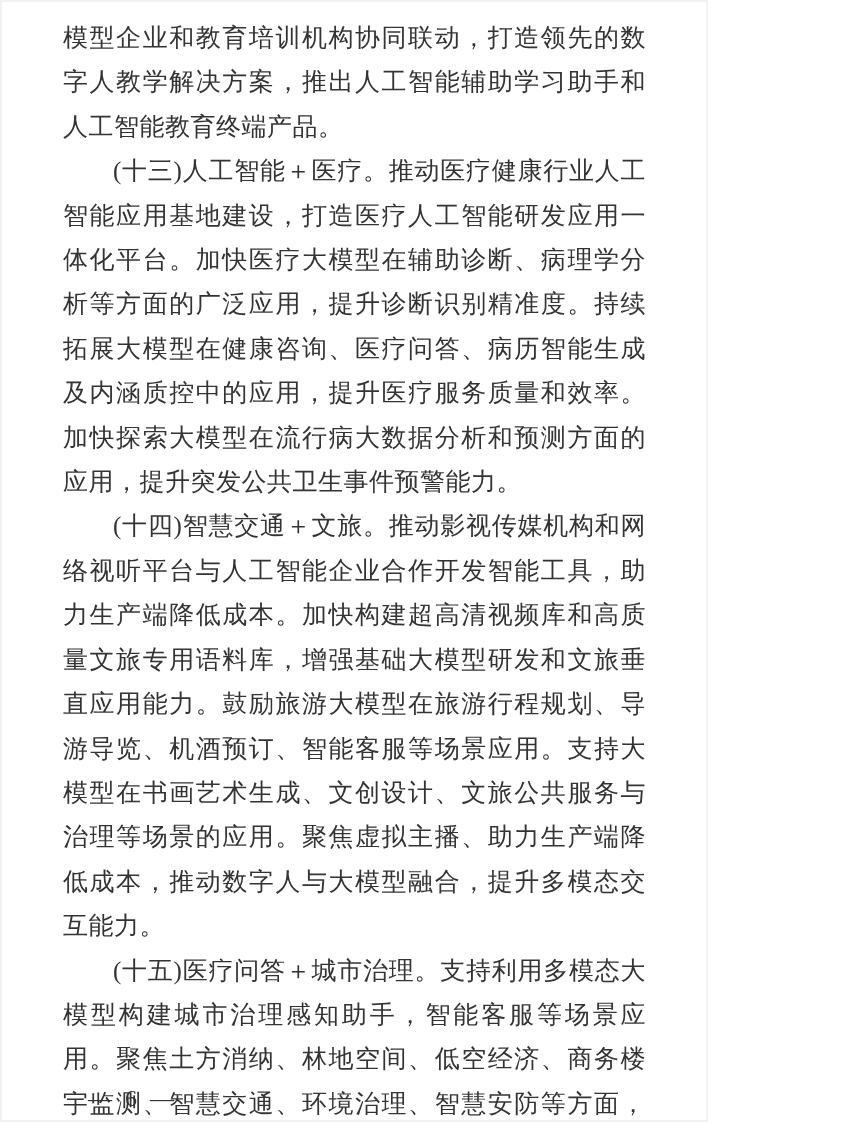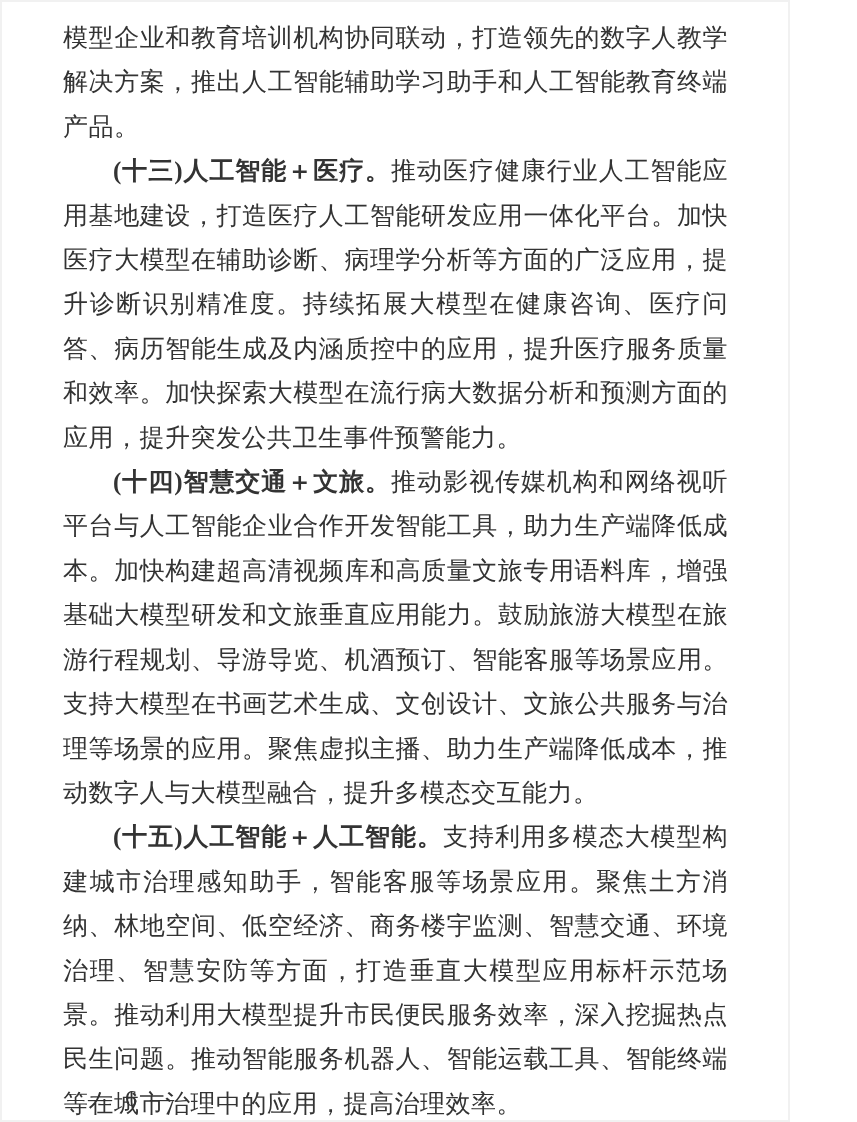--- a/index.html
+++ b/index.html
@@ -2,21 +2,21 @@
 <html lang="zh"><head>
 <meta charset="utf-8">
 <style>
   html, body {
     margin: 0;
     padding: 0;
     background: #ffffff;
   }
   .page {
     position: relative;
-    width: 790px;
+    width: 708px;
     height: 1122px;
     background: #ffffff;
     box-shadow: inset 0 0 0 2px #f1f1f1;
     overflow: hidden;
     font-family: "Liberation Serif", "DejaVu Serif", serif;
     color: #333333;
   }
   .doc-body {
     padding: 16px 62px 0 63px;
   }
@@ -25,21 +25,21 @@
     font-size: 25px;
     line-height: 44.4px;
     text-align: justify;
     text-justify: inter-ideograph;
     letter-spacing: 0.5px;
   }
   .para.indent {
     text-indent: 2em;
   }
   .para .lead {
-    font-weight: bold;
+    font-weight: normal;
     font-style: normal;
   }
   .section-heading {
     margin: 8px 0 0 0;
     text-indent: 2em;
     font-family: "Liberation Sans", "DejaVu Sans", sans-serif;
     font-weight: 700;
     font-size: 28px;
     line-height: 44px;
     color: #222222;
@@ -66,21 +66,21 @@
   <main class="doc-body">
 
     <p class="para">
       <span>模型企业和教育培训机构协同联动，打造领先的数字人教学解决方案，推出人工智能辅助学习助手和人工智能教育终端产品。</span>
     </p>
 
     <p class="para indent"><span class="lead">(十三)人工智能＋医疗。</span><span>推动医疗健康行业人工智能应用基地建设，打造医疗人工智能研发应用一体化平台。加快医疗大模型在辅助诊断、病理学分析等方面的广泛应用，提升诊断识别精准度。持续拓展大模型在健康咨询、医疗问答、病历智能生成及内涵质控中的应用，提升医疗服务质量和效率。加快探索大模型在流行病大数据分析和预测方面的应用，提升突发公共卫生事件预警能力。</span></p>
 
     <p class="para indent"><span class="lead">(十四)智慧交通＋文旅。</span><span>推动影视传媒机构和网络视听平台与人工智能企业合作开发智能工具，助力生产端降低成本。加快构建超高清视频库和高质量文旅专用语料库，增强基础大模型研发和文旅垂直应用能力。鼓励旅游大模型在旅游行程规划、导游导览、机酒预订、智能客服等场景应用。支持大模型在书画艺术生成、文创设计、文旅公共服务与治理等场景的应用。聚焦虚拟主播、助力生产端降低成本，推动数字人与大模型融合，提升多模态交互能力。</span></p>
 
-    <p class="para indent"><span class="lead">(十五)人工智能＋人工智能。</span><span>支持利用多模态大模型构建城市治理感知助手，智能客服等场景应用。聚焦土方消纳、林地空间、低空经济、商务楼宇监测、智慧交通、环境治理、智慧安防等方面，打造垂直大模型应用标杆示范场景。推动利用大模型提升市民便民服务效率，深入挖掘热点民生问题。推动智能服务机器人、智能运载工具、智能终端等在城市治理中的应用，提高治理效率。</span></p>
+    <p class="para indent"><span class="lead">(十五)医疗问答＋城市治理。</span><span>支持利用多模态大模型构建城市治理感知助手，智能客服等场景应用。聚焦土方消纳、林地空间、低空经济、商务楼宇监测、智慧交通、环境治理、智慧安防等方面，打造垂直大模型应用标杆示范场景。推动利用大模型提升市民便民服务效率，深入挖掘热点民生问题。推动智能服务机器人、智能运载工具、智能终端等在城市治理中的应用，提高治理效率。</span></p>
 
     <h2 class="section-heading">五、加速创新应用生态构建</h2>
   </main>
 
   <footer class="page-footer">
     <span class="dash">—</span>
     <span>6</span>
     <span class="dash">—</span>
   </footer>
 </div>

